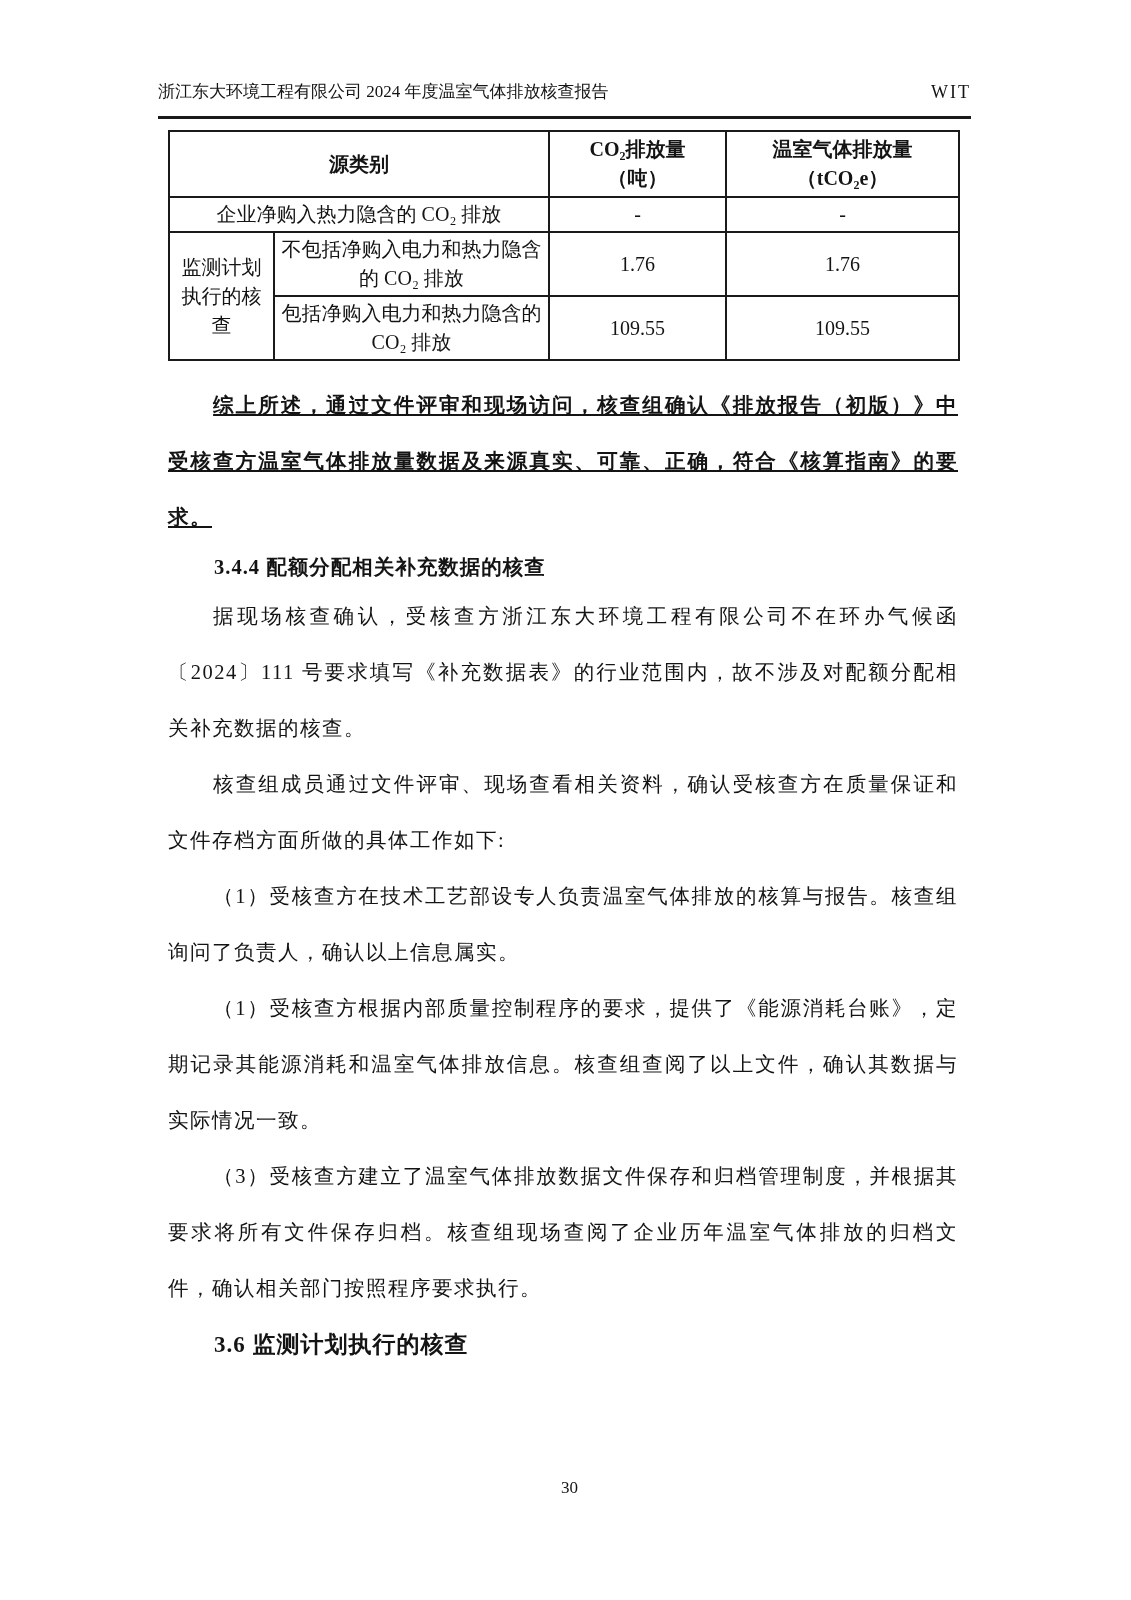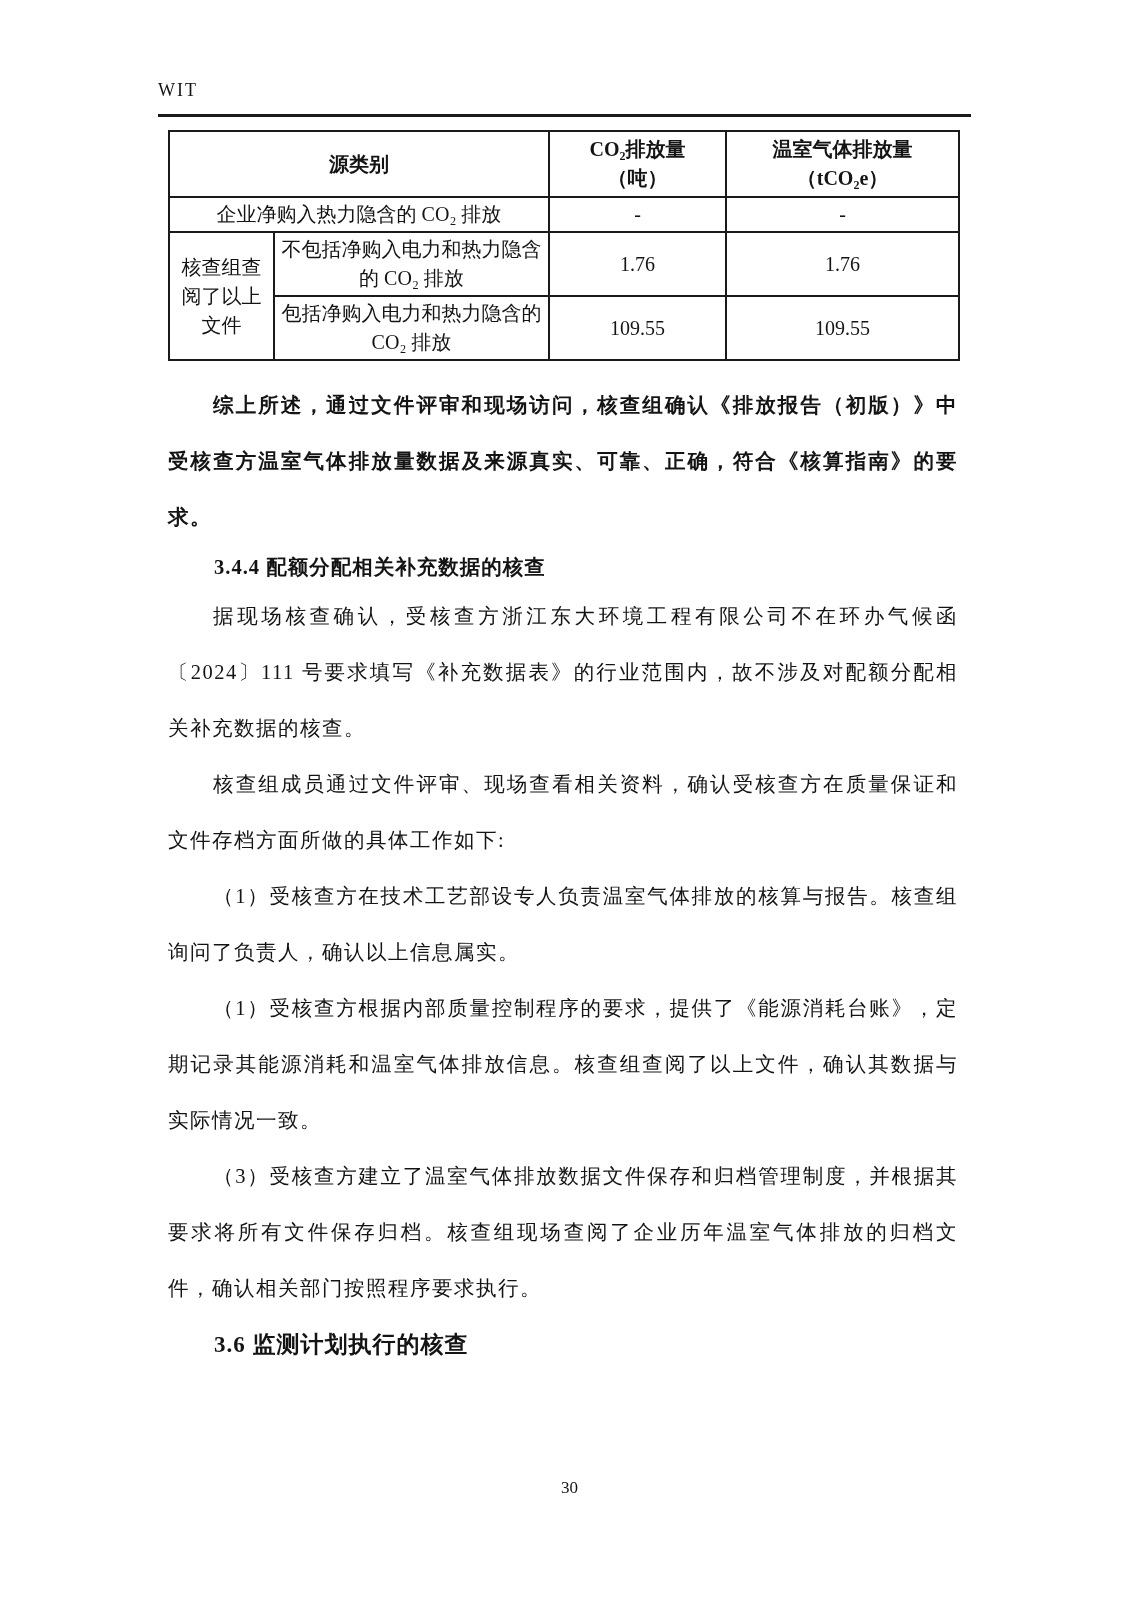--- a/index.html
+++ b/index.html
@@ -37,21 +37,21 @@
   .em .r2{height:56px;}
   .em .r3{height:56px;}
   .em .line{display:block;}
   
   .para{
     font-size:20.5px;line-height:56px;
     text-align:justify;letter-spacing:1.5px;
     margin:0;text-indent:2.2em;
   }
   .para.bold{font-weight:bold;}
-  .summary{margin-top:16px;}
+  .summary{margin-top:16px;text-decoration:underline;}
   .h-sub{
     font-size:20.5px;font-weight:bold;
     margin:7px 0 6px 46px;line-height:30px;letter-spacing:1px;
   }
   .h-main{
     font-size:23px;font-weight:bold;
     margin:12px 0 0 0;line-height:34px;letter-spacing:1px;
   }
   .h-main.indent{margin-left:46px;}
   
@@ -59,20 +59,21 @@
     position:absolute;left:8px;right:0;top:1478px;
     text-align:center;font-size:17px;
   }
 </style>
 </head>
 <body>
 
 <div class="page">
 
   <div class="doc-header">
+    <span class="title">浙江东大环境工程有限公司 2024 年度温室气体排放核查报告</span>
     <span class="brand">WIT</span>
   </div>
 
   <div class="content">
 
     <table class="em">
       <colgroup>
         <col style="width:105px">
           <col style="width:275px">
           <col style="width:177px">
@@ -89,21 +90,21 @@
           <span class="line">温室气体排放量</span>
           <span class="line">（tCO₂e）</span>
         </th>
       </tr>
       <tr class="r1">
         <td colspan="2">企业净购入热力隐含的 CO₂ 排放</td>
         <td>-</td>
         <td>-</td>
       </tr>
       <tr class="r2">
-        <td rowspan="2">核查组查阅了以上文件</td>
+        <td rowspan="2">监测计划执行的核查</td>
         <td>不包括净购入电力和热力隐含的 CO₂ 排放</td>
         <td>1.76</td>
         <td>1.76</td>
       </tr>
       <tr class="r3">
         <td>包括净购入电力和热力隐含的 CO₂ 排放</td>
         <td>109.55</td>
         <td>109.55</td>
       </tr>
     </tbody>

